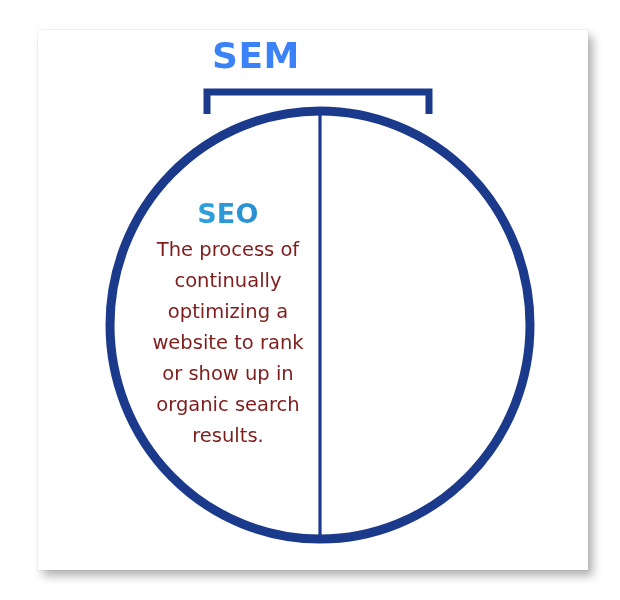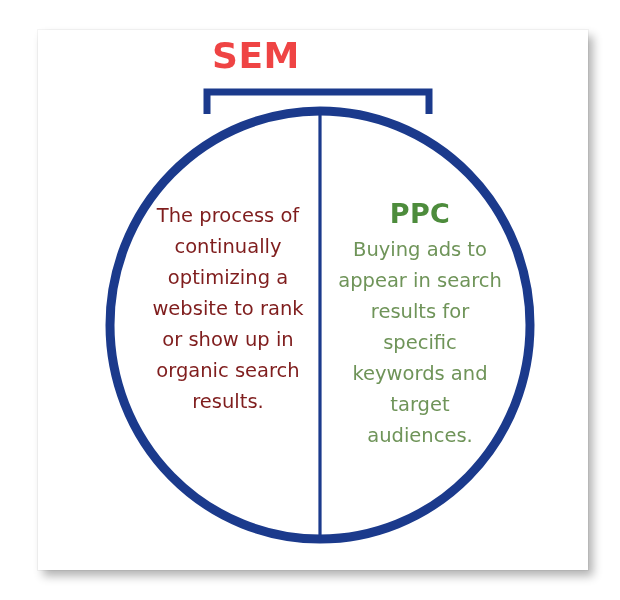--- a/index.html
+++ b/index.html
@@ -36,21 +36,21 @@
   
   #sem-title {
     position: absolute;
     left: 0;
     top: 38px;
     width: 512px;
     text-align: center;
     font-size: 36px;
     font-weight: 700;
     letter-spacing: 0.5px;
-    color: #ef4444;
+    color: #3b82f6;
     line-height: 1;
   }
 
   
   #bracket {
     position: absolute;
     left: 203px;
     top: 86px;
     width: 230px;
     height: 30px;
@@ -112,21 +112,18 @@
   <svg id="bracket" viewBox="0 0 230 30">
     <path d="M4 28 L4 6 L226 6 L226 28" fill="none" stroke="#1b3a8c" stroke-width="7" stroke-linecap="butt" stroke-linejoin="miter"></path>
   </svg>
 
   <svg id="circle" viewBox="0 0 432 438">
     <ellipse cx="216" cy="219" rx="210" ry="214" fill="none" stroke="#1b3a8c" stroke-width="9"></ellipse>
     <line x1="216" y1="5" x2="216" y2="433" stroke="#1b3a8c" stroke-width="3.2"></line>
   </svg>
 
   <div class="half" id="seo-panel">
+    <div class="half-title" id="seo-title">SEO</div>
     <p class="half-body" id="seo-body">The process of continually optimizing a website to rank or show up in organic search results.</p>
   </div>
 
-  <div class="half" id="ppc-panel">
-    <div class="half-title" id="ppc-title">PPC</div>
-    <p class="half-body" id="ppc-body">Buying ads to appear in search results for specific keywords and target audiences.</p>
-  </div>
 
 </div>
 
 </body></html>

